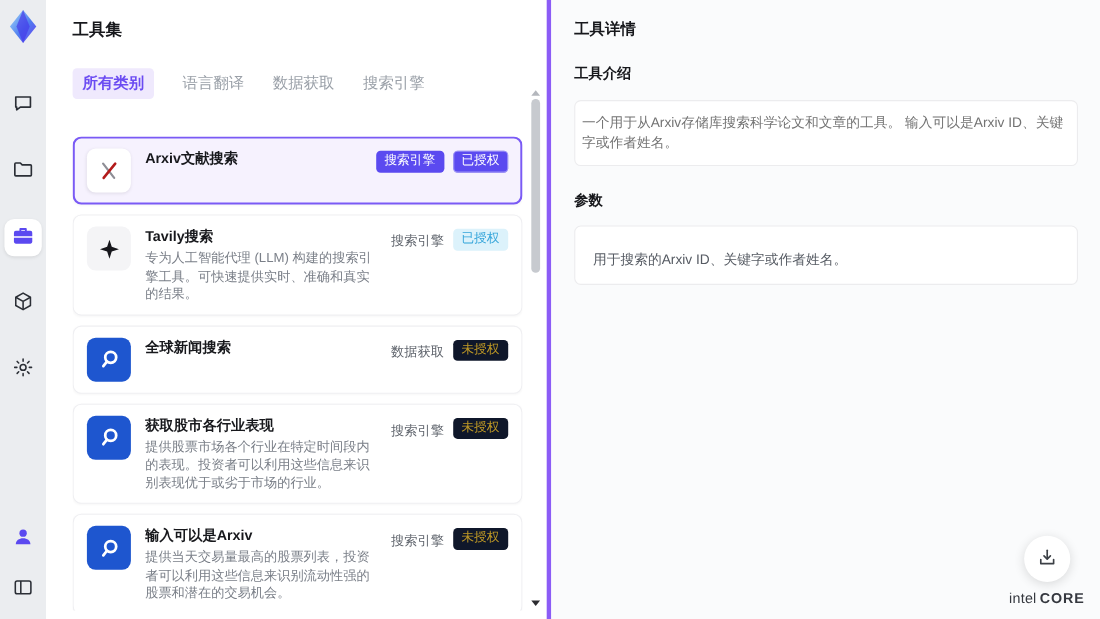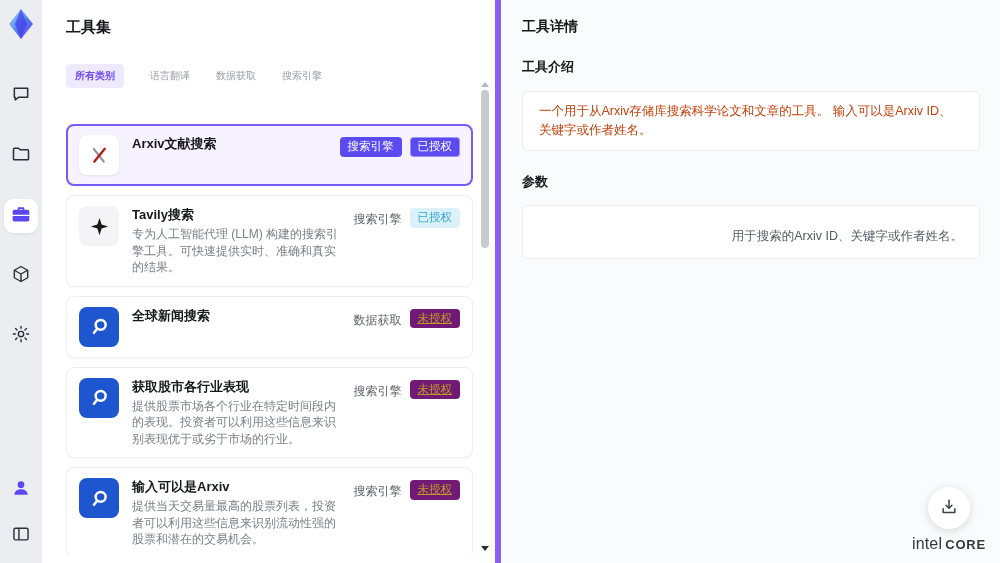--- a/index.html
+++ b/index.html
@@ -14,24 +14,24 @@
   .rail-logo { margin-top:7px; width:34px; height:34px; }
   .rail-nav { margin-top:38px; display:flex; flex-direction:column; gap:26px; align-items:center; }
   .rail-item { width:34px; height:34px; display:flex; align-items:center; justify-content:center;
     border-radius:9px; cursor:pointer; }
   .rail-item svg { width:20px; height:20px; }
   .rail-item.active { background:#fff; box-shadow:0 1px 3px rgba(0,0,0,.08); }
   .rail-bottom { margin-top:auto; margin-bottom:10px; display:flex; flex-direction:column; gap:12px; align-items:center; }
 
   
   .list-pane { position:absolute; left:42px; top:0; width:459px; height:563px; background:#fff;
-    border-right:6px solid #8b5cf6; }
+    border-right:4px solid #8b5cf6; }
   .list-title { position:absolute; left:24px; top:18px; font-size:15px; font-weight:bold; }
   .tabs { position:absolute; left:24px; top:56px; display:flex; gap:26px; align-items:center; height:24px; }
-  .tab { font-size:10px; color:#9aa0a8; cursor:pointer; white-space:nowrap;margin-top:16px; }
+  .tab { font-size:14px; color:#9aa0a8; cursor:pointer; white-space:nowrap;margin-top:16px; }
   .tab.active { background:#efe9fd; color:#6b4cf2; padding:5px 9px; border-radius:4px; font-weight:bold; }
 
   .tool-list { position:absolute; left:24px; right:22px; top:88px; bottom:8px;
     display:flex; flex-direction:column; gap:9px; overflow:hidden;margin-top:36px; }
   .tool-card { display:flex; gap:13px; padding:10px 12px; background:#fff;
     border:1px solid #efeff2; border-radius:8px; box-shadow:0 1px 2px rgba(0,0,0,.03); cursor:pointer; flex:none; }
   .tool-card.selected { background:#f6f2fe; border:2px solid #7a5af5; padding:9px 11px; }
   .tool-icon { width:40px; height:40px; border-radius:8px; flex:0 0 40px;
     display:flex; align-items:center; justify-content:center; }
   .tool-icon svg { width:23px; height:23px; }
@@ -41,48 +41,48 @@
   .tool-main { flex:1; min-width:0; }
   .tool-name { font-size:13px; font-weight:bold; line-height:18px; color:#17181c; }
   .tool-desc { font-size:12px; color:#7a7f88; line-height:16.5px; margin-top:2px; max-width:250px; }
   .tool-badges { display:flex; gap:8px; align-items:flex-start; padding-top:2px; }
   .badge { display:inline-block; font-size:11.5px; padding:3px 8px; border-radius:4px;
     line-height:1.2; white-space:nowrap; }
   .badge-solid { background:#5b4af0; color:#fff; }
   .badge-solid-outline { background:#5b4af0; color:#fff; box-shadow:inset 0 0 0 1px rgba(255,255,255,.4); }
   .cat-text { color:#5f646c; font-size:12px; padding:3px 0; white-space:nowrap; }
   .badge-auth { background:#dcf2fb; color:#35a5da; }
-  .badge-unauth { background:#701a75; color:#c09a25;text-decoration:underline; }
+  .badge-unauth { background:#0f172a; color:#c09a25; }
 
   .scrollbar { position:absolute; right:6px; top:88px; bottom:12px; width:8px; }
   .sb-up { position:absolute; top:-6px; left:0; width:0; height:0;
     border-left:4px solid transparent; border-right:4px solid transparent; border-bottom:5px solid #b4b7bd; }
   .sb-thumb { position:absolute; top:2px; left:0; width:8px; height:158px; background:#c7cacf; border-radius:4px; }
   .sb-down { position:absolute; bottom:0; left:0; width:0; height:0;
     border-left:4px solid transparent; border-right:4px solid transparent; border-top:5px solid #2c2c30; }
 
   
   .detail-pane { position:absolute; left:502px; right:0; top:0; bottom:0; background:#fafbfc; padding:18px 20px; }
   .detail-title { font-size:14px; font-weight:bold; }
   .section-head { font-size:13px; font-weight:bold; margin-top:22px; }
   .intro-card { margin-top:15px; background:#fff; border:1px solid #ececee; border-radius:6px;
-    padding:10px 16px; font-size:12.5px; color:#c2410c; line-height:1.5; }
+    padding:10px 6px; font-size:12.5px; color:#737373; line-height:1.5; }
   .param-card { margin-top:14px; background:#fff; border:1px solid #ececee; border-radius:6px; padding:13px 16px; }
   .param-name { font-weight:bold; font-size:13px; color:#17181c; }
   .param-type { font-size:11px; color:#9aa0a8; margin-left:6px; }
   .param-required { font-size:11px; color:#ee4d5e; margin-left:6px; }
-  .param-desc { font-size:12.5px; color:#565b63; margin-top:9px;text-align:right; }
+  .param-desc { font-size:12.5px; color:#565b63; margin-top:9px; }
 
   
   .corner { position:absolute; right:14px; bottom:10px; display:flex; flex-direction:column; align-items:center; }
   .download-btn { width:42px; height:42px; border-radius:50%; border:none; background:#fff;
     box-shadow:0 2px 10px rgba(0,0,0,.14); display:flex; align-items:center; justify-content:center; cursor:pointer; }
   .download-btn svg { width:20px; height:20px; }
   .intel-brand { margin-top:6px; color:#35383f; white-space:nowrap; }
-  .intel-word { font-size:16px; font-weight:500; letter-spacing:.2px; }
+  .intel-word { font-size:13px; font-weight:500; letter-spacing:.2px; }
   .core-word { font-size:13px; font-weight:bold; letter-spacing:.8px; margin-left:3px; }
 </style>
 </head>
 <body>
 
 <div class="app">
 
   <aside class="rail">
     <div class="rail-logo">
       <svg viewBox="0 0 34 34">

